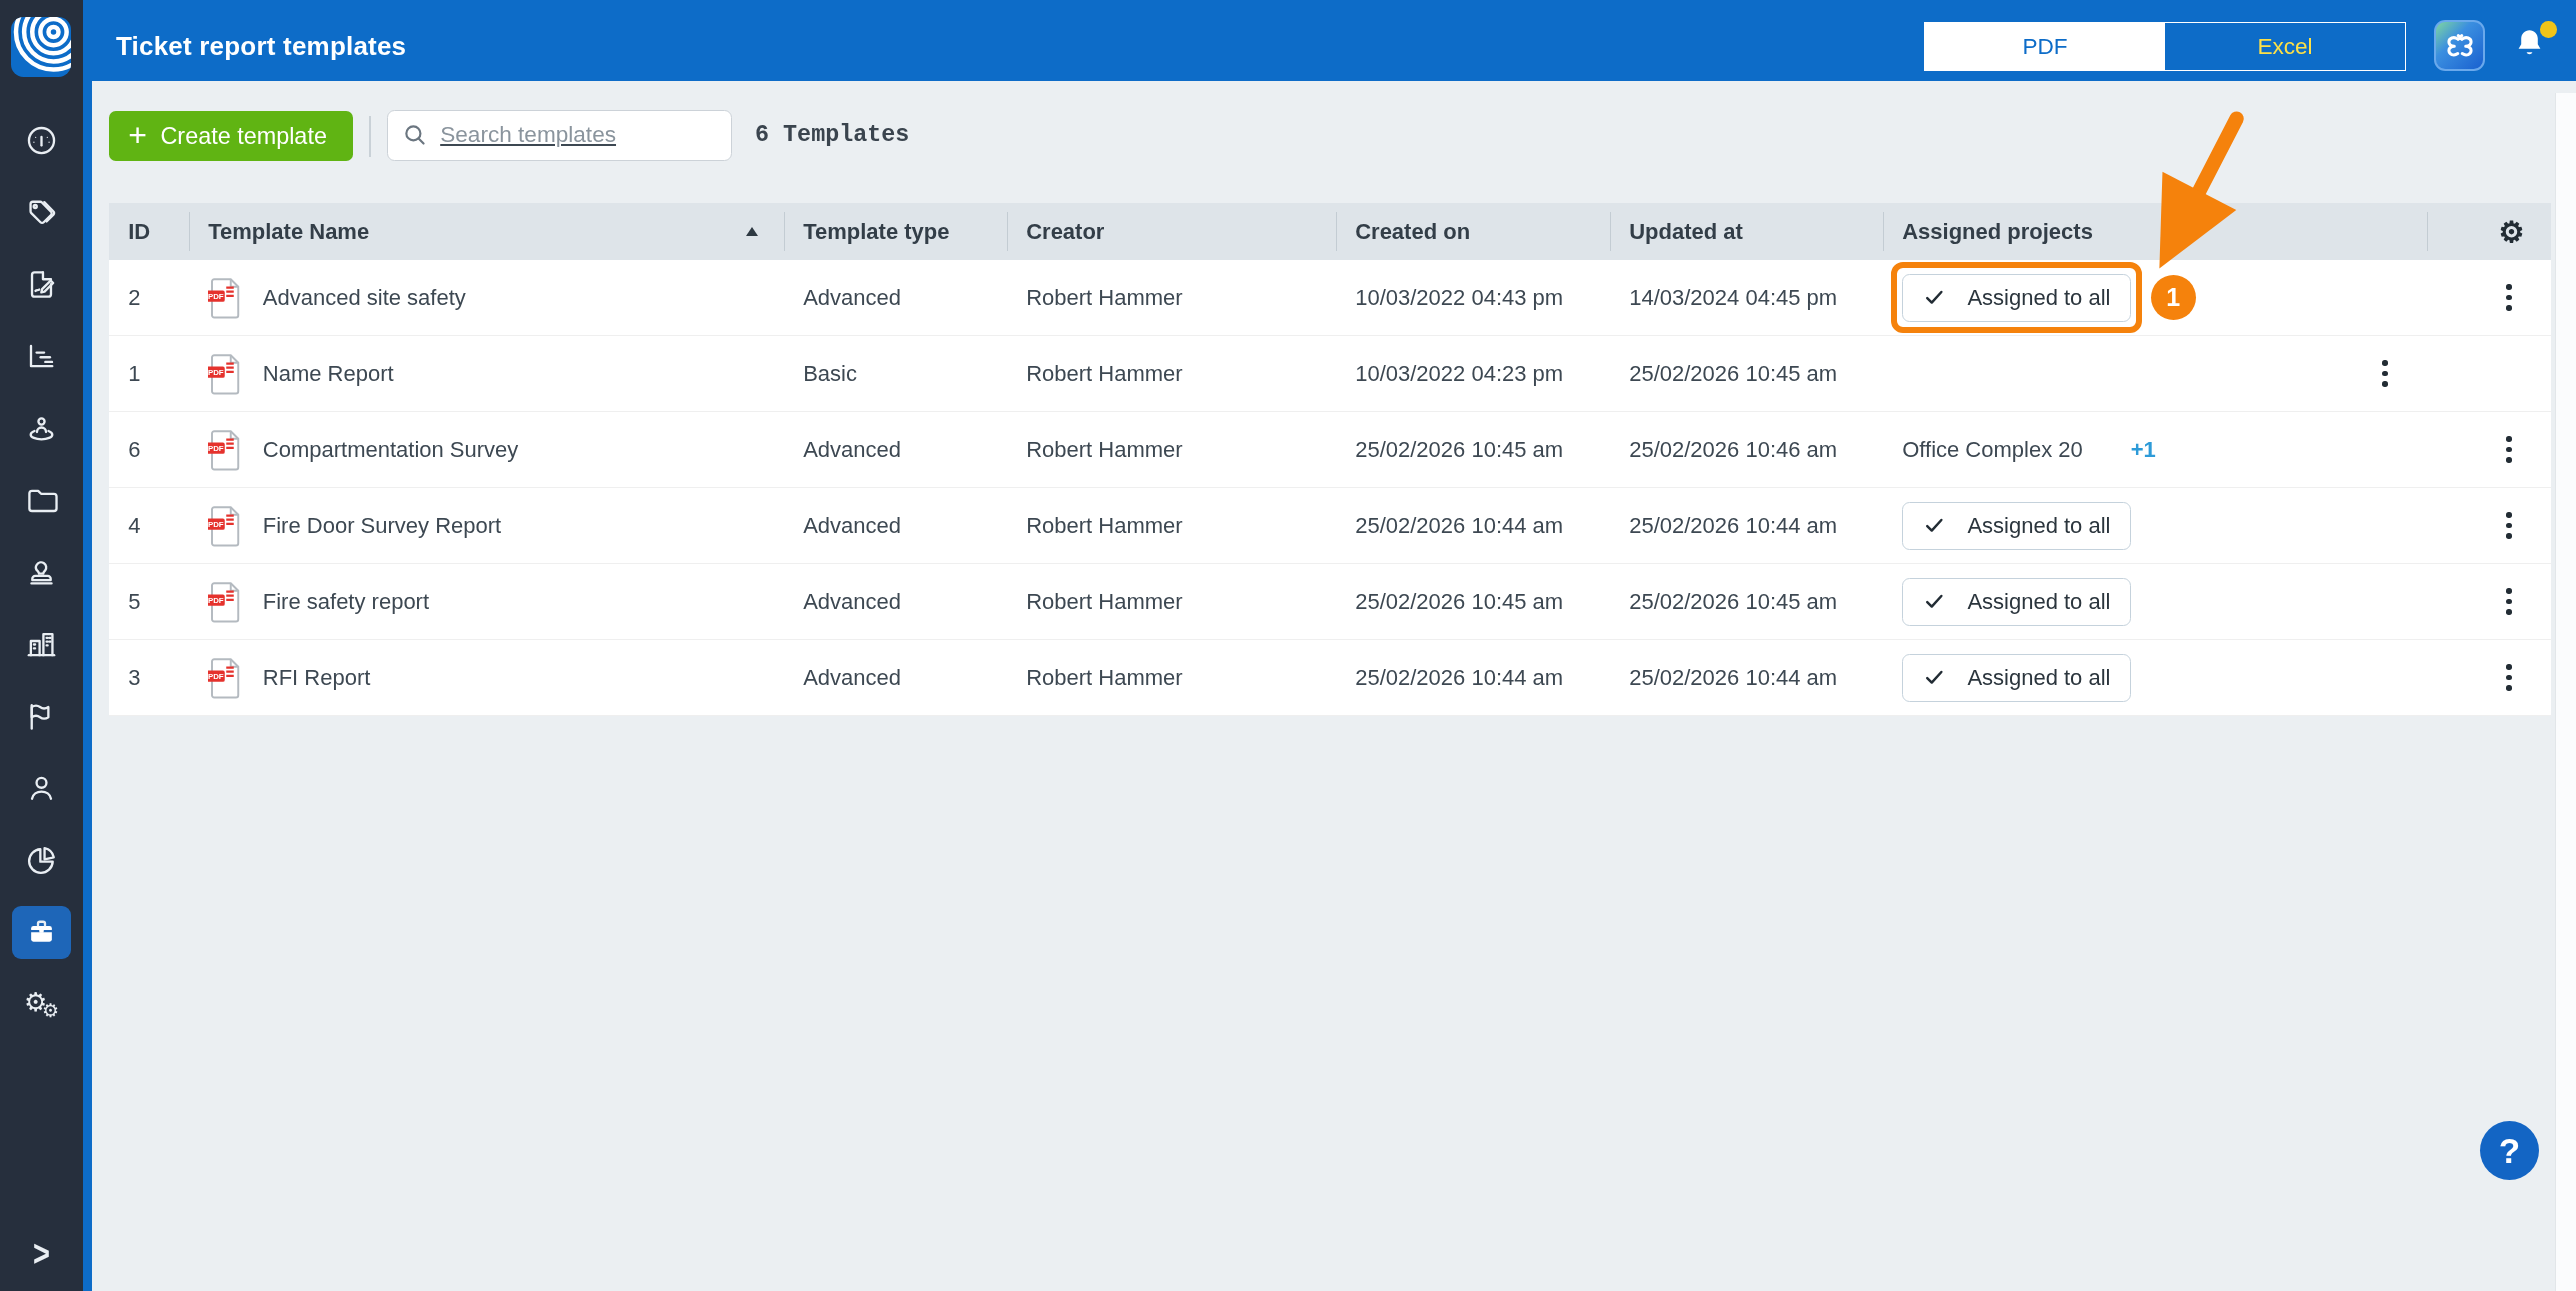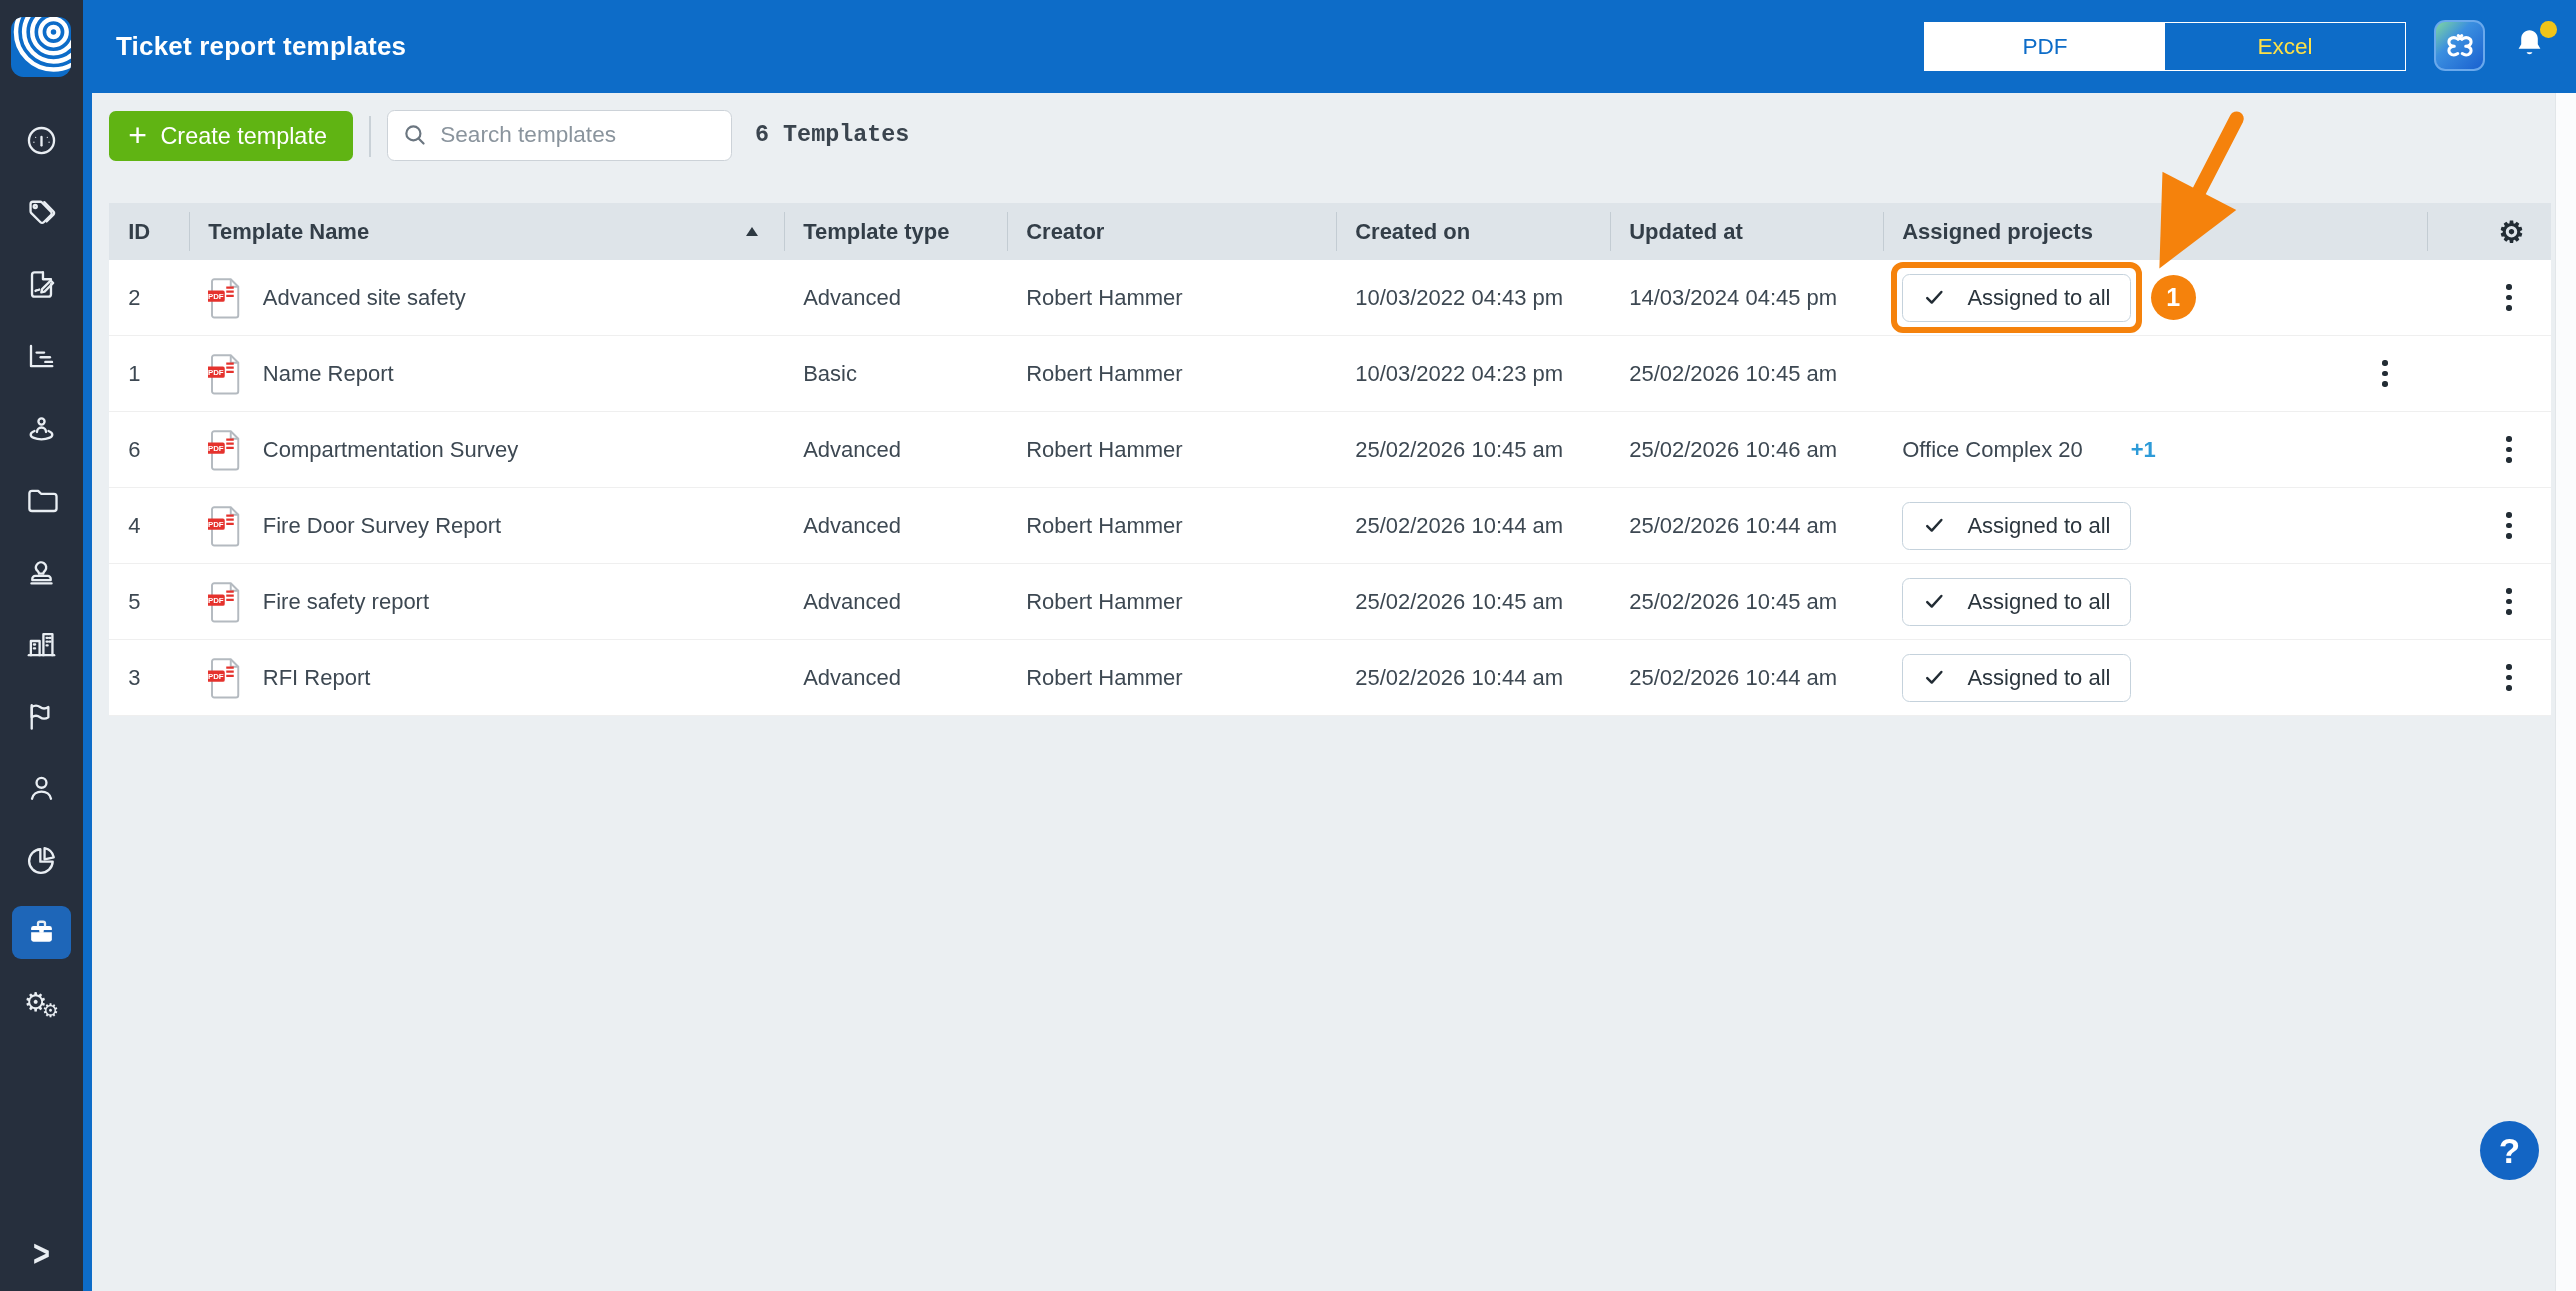--- a/index.html
+++ b/index.html
@@ -14,21 +14,21 @@
   .side-item{width:83px;height:72px;display:flex;align-items:center;justify-content:center;cursor:pointer;}
   .side-item svg{width:35px;height:35px;stroke:#e9eef3;stroke-width:1.6;fill:none;stroke-linecap:round;stroke-linejoin:round;}
   .side-item svg .f{fill:#e9eef3;stroke:none;}
   .side-item.selected .pill{width:59px;height:53px;background:#1e66b8;border-radius:9px;display:flex;align-items:center;justify-content:center;}
   .gears{color:#e9eef3;line-height:1;display:flex;align-items:flex-start;}
   .gears .g1{font-size:26px;} .gears .g2{font-size:19px;margin-left:-5.3px;margin-top:12px;}
   .collapse{position:absolute;left:0;bottom:21px;width:83px;text-align:center;color:#e9eef3;
             font-size:29px;font-weight:700;cursor:pointer;transform:scaleY(1.25);}
 
   
-  .topbar{position:absolute;left:92px;top:0;width:2484px;height:93px;background:#0d6cc8;z-index:3;}
+  .topbar{position:absolute;left:92px;top:0;width:2484px;height:81px;background:#0d6cc8;z-index:3;}
   .page-title{position:absolute;left:24px;top:0;height:93px;display:flex;align-items:center;
               color:#fff;font-size:26px;font-weight:700;letter-spacing:0.2px;margin:0;}
   .seg{position:absolute;left:1832px;top:22px;display:flex;border:1.5px solid #fff;height:47px;}
   .seg-opt{width:240px;display:flex;align-items:center;justify-content:center;font-size:22.6px;color:#fde047;cursor:pointer;}
   .seg-opt.active{background:#fff;color:#0d6cc8;}
   .appicon{position:absolute;left:2342px;top:19.6px;width:51px;height:51px;border-radius:11.3px;cursor:pointer;
            background:linear-gradient(135deg,#7fd6a0 0%,#3b8fe0 38%,#1960cf 100%);
            border:2.3px solid #6aa9ec;box-sizing:border-box;display:flex;align-items:center;justify-content:center;}
   .appicon svg{width:38px;height:38px;stroke:#fff;stroke-width:1.9;fill:none;stroke-linecap:round;stroke-linejoin:round;}
   .bell{position:absolute;left:2418px;top:24px;width:45px;height:45px;cursor:pointer;}
@@ -37,21 +37,21 @@
 
   
   .content{position:absolute;left:92px;top:93px;width:2484px;height:1198px;background:#ebeff2;}
 
   
   .btn-create{position:absolute;left:16.6px;top:18px;height:50px;padding:0 26px 0 19.6px;background:#60b413;border:none;
               border-radius:6.8px;color:#fff;font-size:23.4px;font-family:inherit;display:flex;align-items:center;gap:13.6px;cursor:pointer;}
   .btn-create .plus{font-size:32px;font-weight:400;line-height:1;margin-top:-3px;}
   .tool-divider{position:absolute;left:277px;top:22.6px;width:1.5px;height:41px;background:#c9d1d7;}
   .search-box{position:absolute;left:295px;top:16.6px;width:345px;height:51px;background:#fff;border:1.5px solid #ccd2d8;
-              border-radius:7.5px;box-sizing:border-box;display:flex;align-items:center;padding:0 13.6px;gap:10.6px;}
+              border-radius:7.5px;box-sizing:border-box;display:flex;align-items:center;padding:0 13.6px;gap:10.6px;text-decoration:underline;}
   .search-box svg{width:26px;height:26px;stroke:#6b7680;stroke-width:2;fill:none;stroke-linecap:round;flex:0 0 auto;}
   .search-box input{border:none;outline:none;flex:1;font-size:22.6px;font-family:inherit;color:#3d4852;background:transparent;}
   .search-box input::placeholder{color:#8a949d;}
   .count-label{position:absolute;left:663px;top:16.6px;height:51px;display:flex;align-items:center;
                font-size:23.4px;font-weight:600;color:#3a444e;font-family:Liberation Mono, monospace;}
 
   
   .table{position:absolute;left:16.6px;top:110px;width:2442px;}
   .thead{display:grid;grid-template-columns:80px 595px 223px 329px 274px 273px 544px 124px;
          background:#dee4e9;height:57px;}

